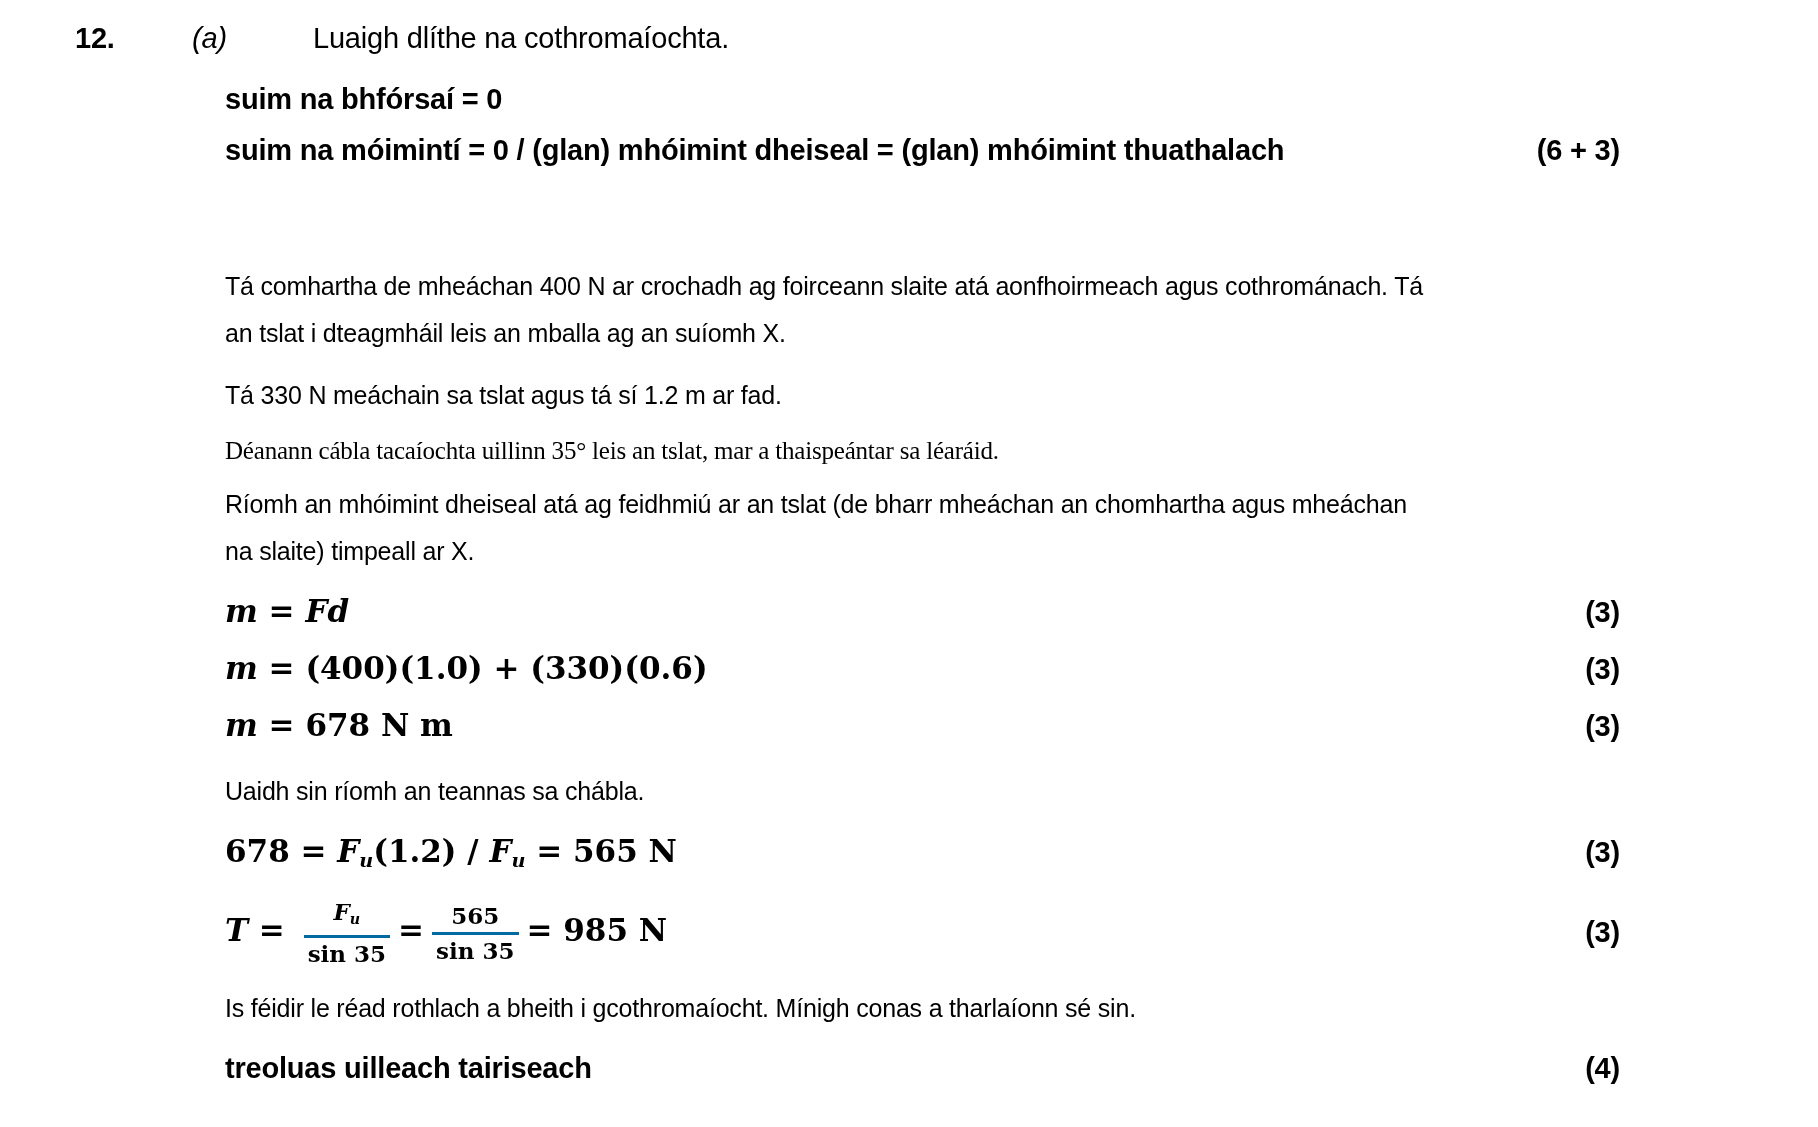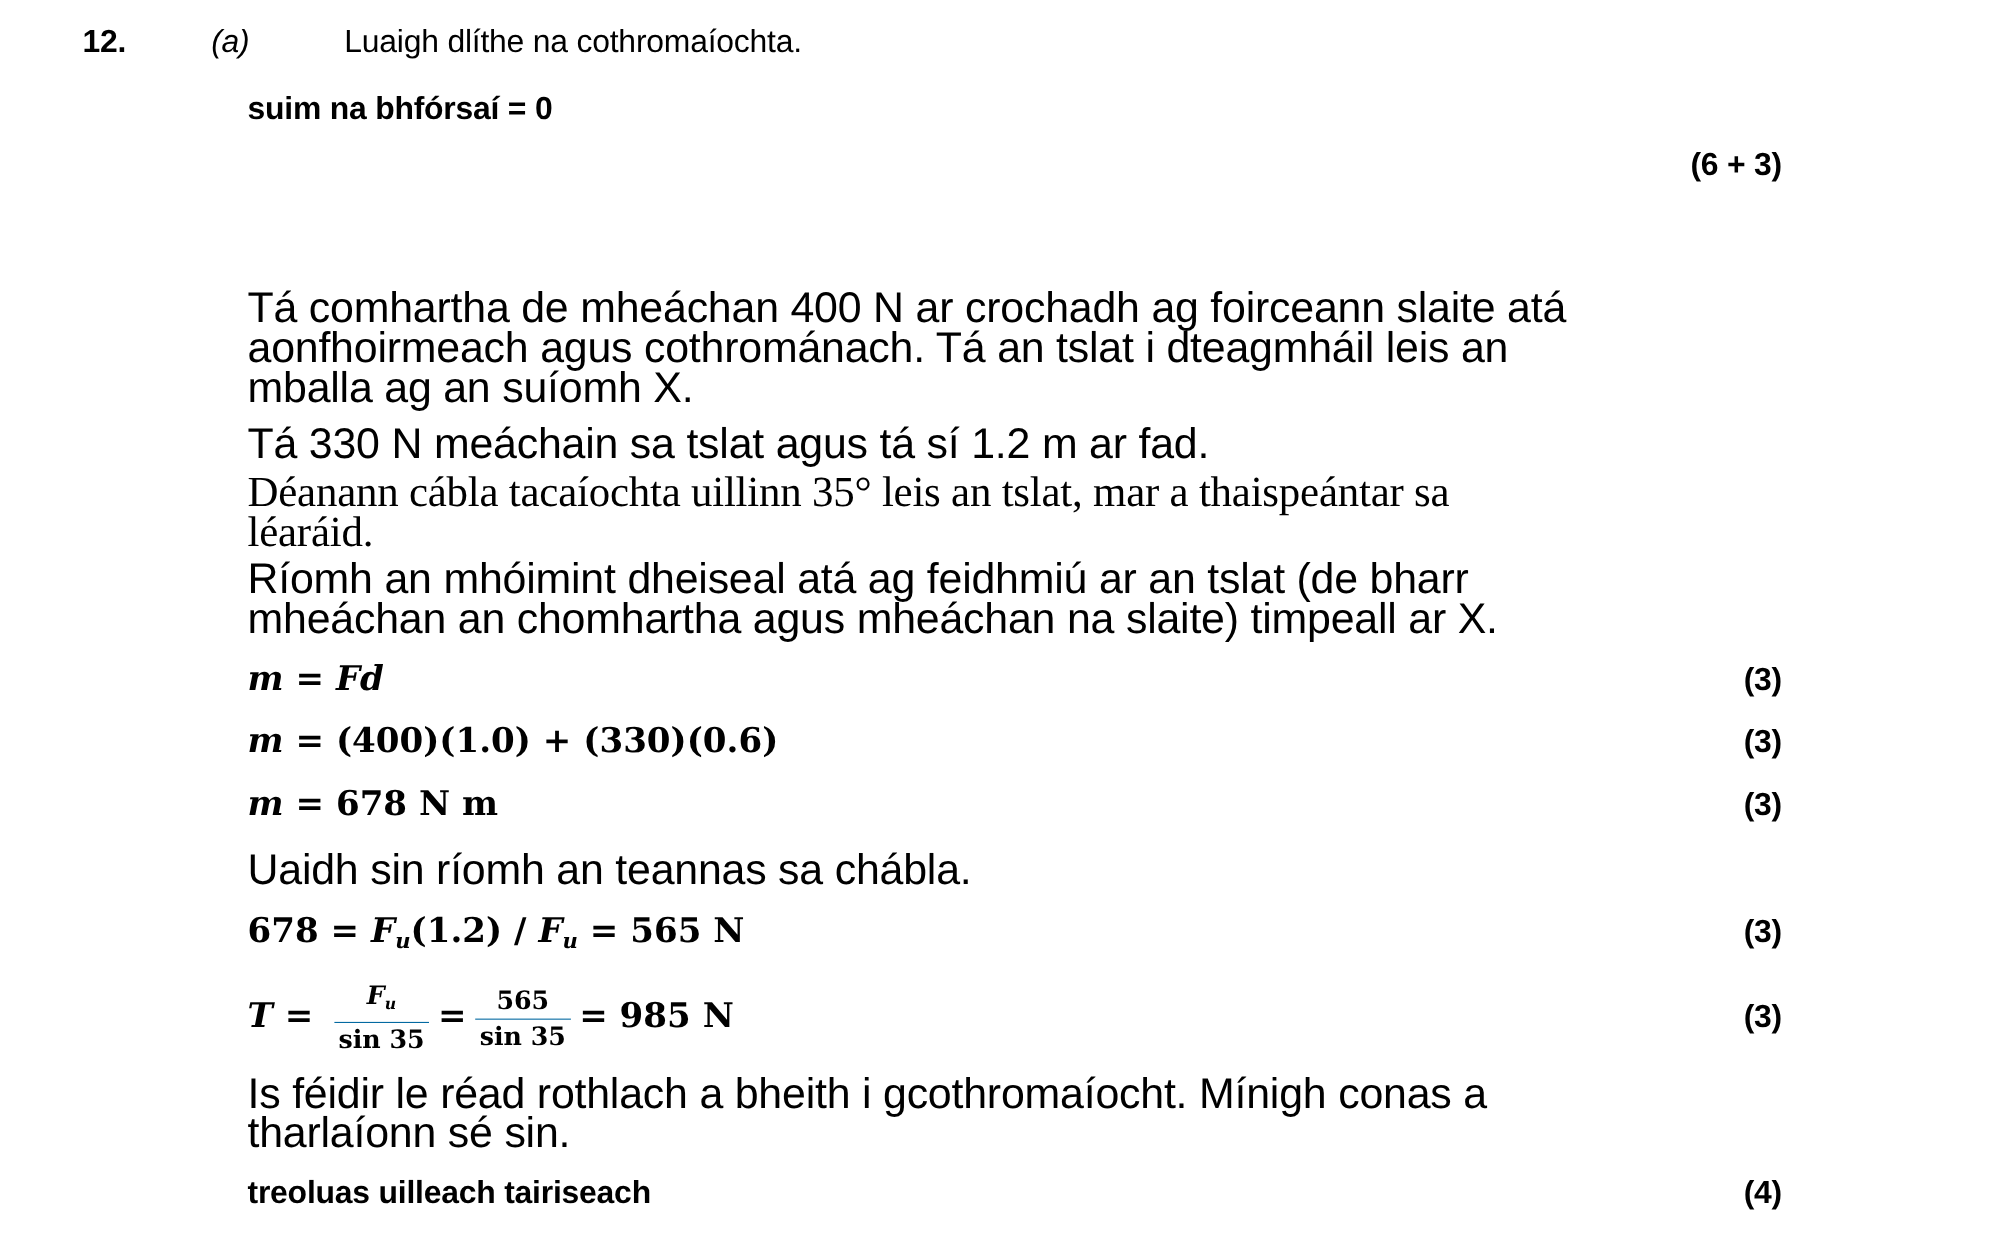--- a/index.html
+++ b/index.html
@@ -37,22 +37,22 @@
     font-size: 29px;
     line-height: 36px;
     letter-spacing: -0.2px;
   }
   .law1 { margin-top: 25px; }
   .law2 { margin-top: 15px; }
   .final-answer { margin-top: 18px; }
 
   
   .para {
-    font-size: 39px;
-    line-height: 36px;
+    font-size: 25px;
+    line-height: 47px;
     letter-spacing: -0.2px;
   }
   .para .ptext { width: 1215px; }
   .p1 { margin-top: 95px; }
   .p2 { margin-top: 15px; }
   .p3 { margin-top: 8px; font-family: Liberation Serif, serif; }
   .p4 { margin-top: 7px; }
   .p5 { margin-top: 22px; }
   .p6 { margin-top: 8px; }
 
@@ -78,21 +78,21 @@
   .frac {
     display: inline-flex;
     flex-direction: column;
     text-align: center;
     vertical-align: middle;
     font-size: 23px;
     line-height: 30px;
     margin: 0 8px;
   }
   .frac .fnum {
-    border-bottom: 1px solid #0369a1;
+    border-bottom: 3px solid #0369a1;
     padding: 0 8px 1px 8px;
   }
   .frac .fden { padding: 1px 4px 0 4px; }
 
   
   .marks {
     margin-left: auto;
     font-family: "Liberation Sans", sans-serif;
     font-weight: 700;
     font-size: 29px;
@@ -108,20 +108,21 @@
   <div class="row qrow">
     <div class="qnum">12.</div>
     <div class="qpart">(a)</div>
     <div class="qtext">Luaigh dlíthe na cothromaíochta.</div>
   </div>
 
   <div class="row indent bold-line law1">
     <div>suim na bhfórsaí = 0</div>
   </div>
   <div class="row indent bold-line law2">
+    <div>suim na móimintí = 0 / (glan) mhóimint dheiseal = (glan) mhóimint thuathalach</div>
     <div class="marks">(6 + 3)</div>
   </div>
 
   <div class="row indent para p1">
     <div class="ptext">Tá comhartha de mheáchan 400 N ar crochadh ag foirceann slaite atá aonfhoirmeach agus cothrománach. Tá an tslat i dteagmháil leis an mballa ag an suíomh X.</div>
   </div>
   <div class="row indent para p2">
     <div class="ptext">Tá 330 N meáchain sa tslat agus tá sí 1.2 m ar fad.</div>
   </div>
   <div class="row indent para p3">

